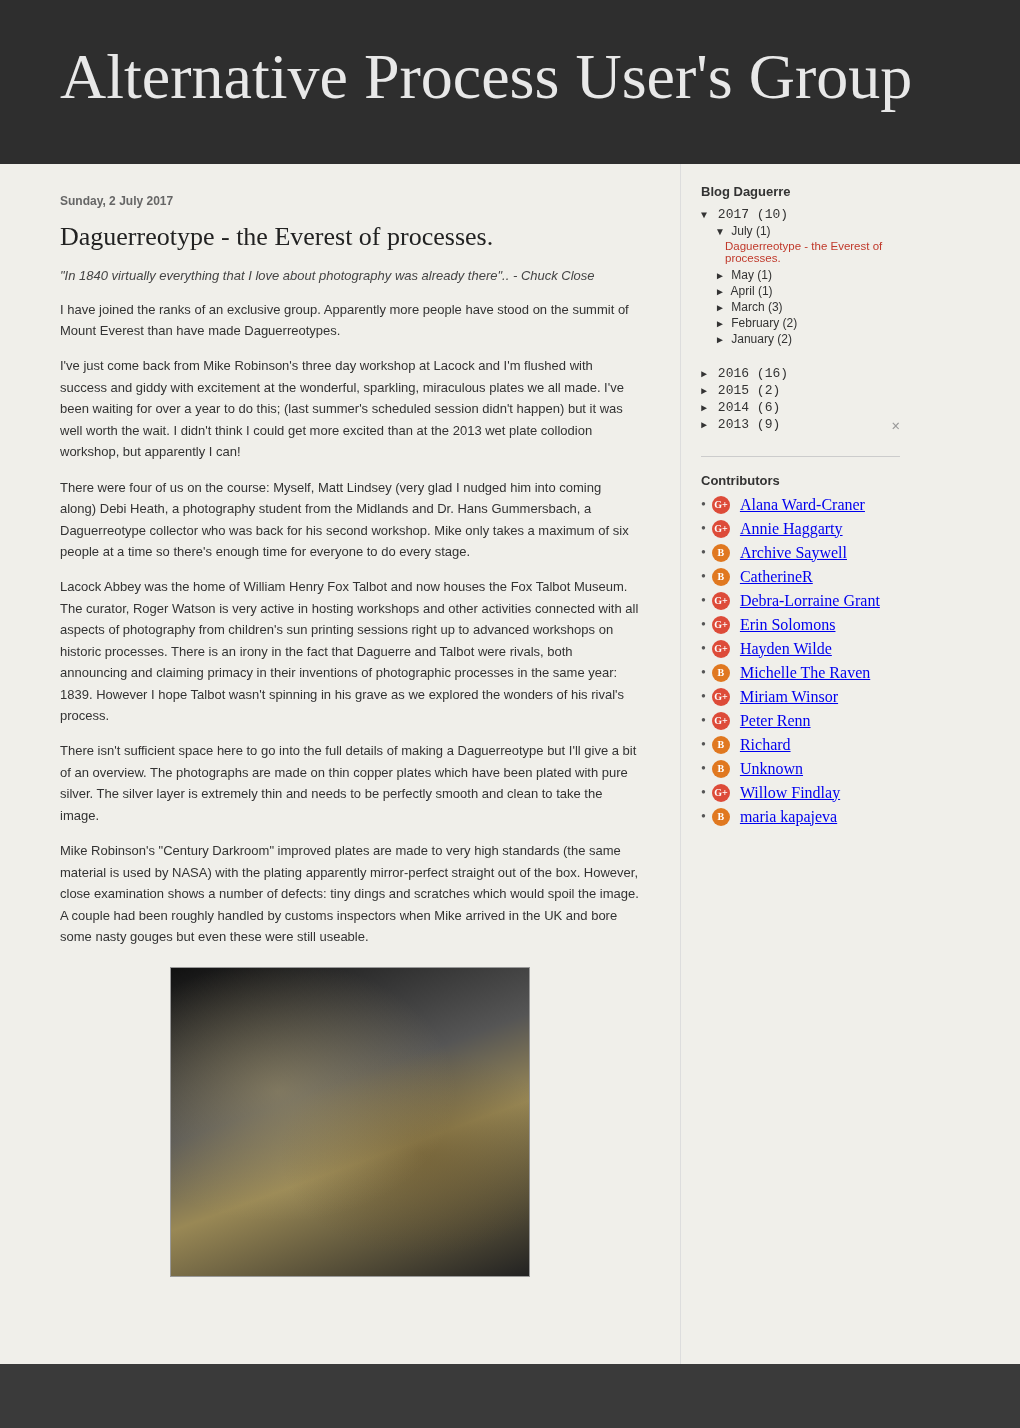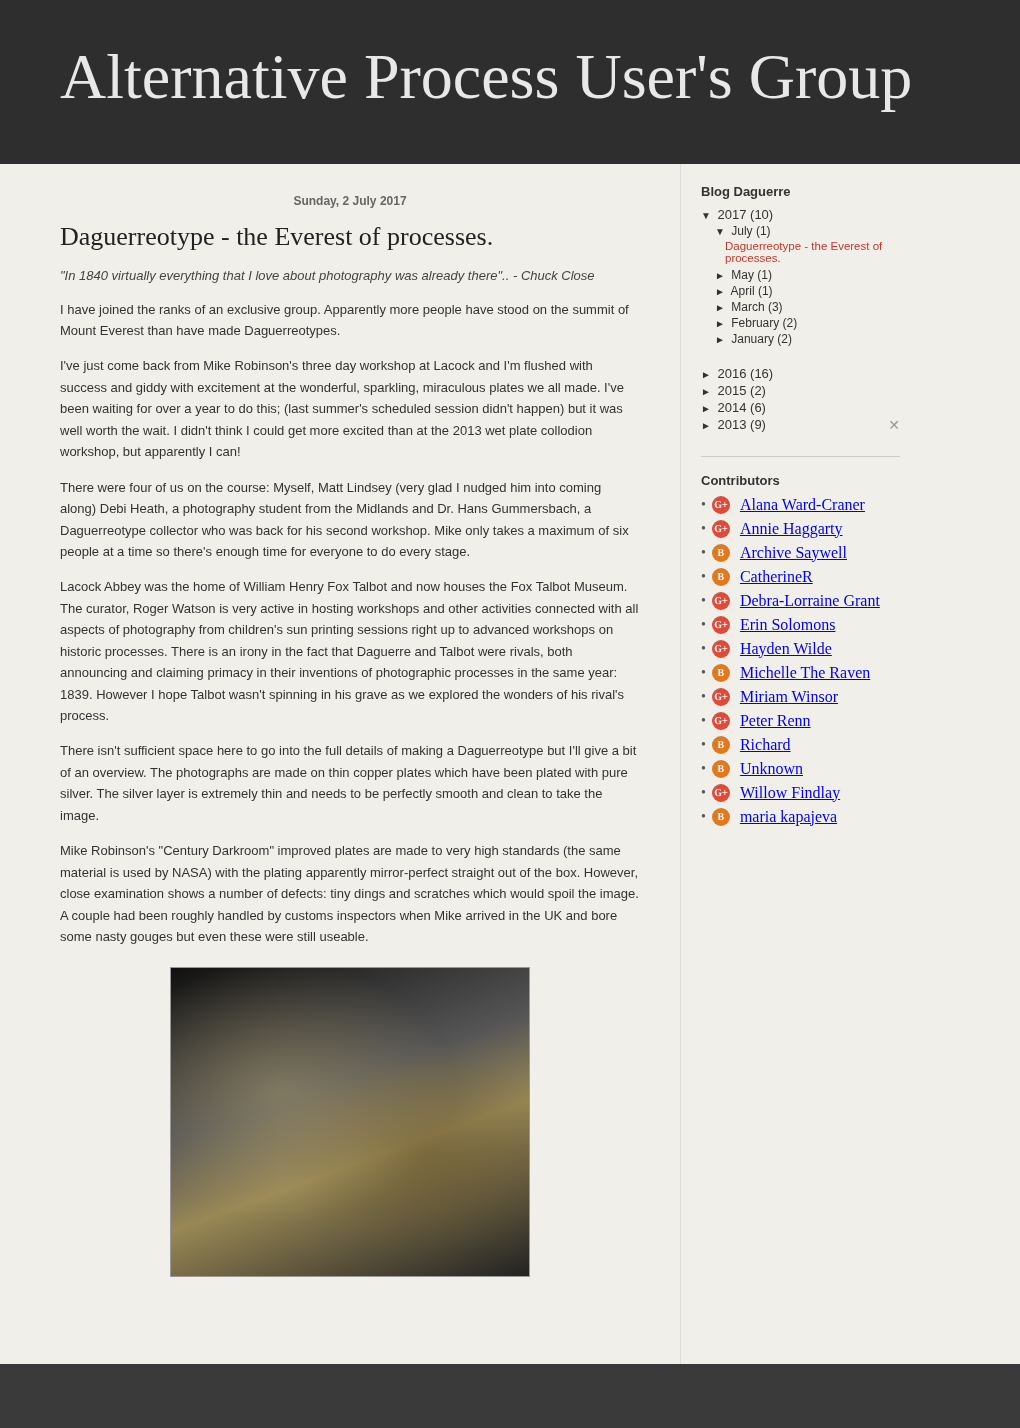--- a/index.html
+++ b/index.html
@@ -38,21 +38,20 @@
       padding: 20px 20px 20px 20px;
       background: #f0efea;
       border-left: 1px solid #ddd;
     }
     .post-date {
       font-size: 12px;
       color: #666;
       font-family: Arial, sans-serif;
       margin-bottom: 14px;
       font-weight: bold;
-      text-align: center;
     }
     .post-title {
       font-size: 26px;
       color: #222;
       font-weight: 400;
       margin-bottom: 16px;
       font-family: Georgia, serif;
     }
     .post-quote {
       font-style: italic;
@@ -104,21 +103,21 @@
       font-weight: bold;
       color: #333;
       margin-bottom: 8px;
       font-family: Arial, sans-serif;
     }
     .blog-archive {
       margin-bottom: 24px;
     }
     .archive-year {
       font-size: 13px;
-      font-family: Liberation Sans, sans-serif;
+      font-family: Liberation Mono, monospace;
       margin-bottom: 2px;
     }
     .archive-year a {
       color: #333;
       text-decoration: none;
     }
     .archive-month {
       font-size: 12px;
       font-family: Arial, sans-serif;
       padding-left: 14px;

